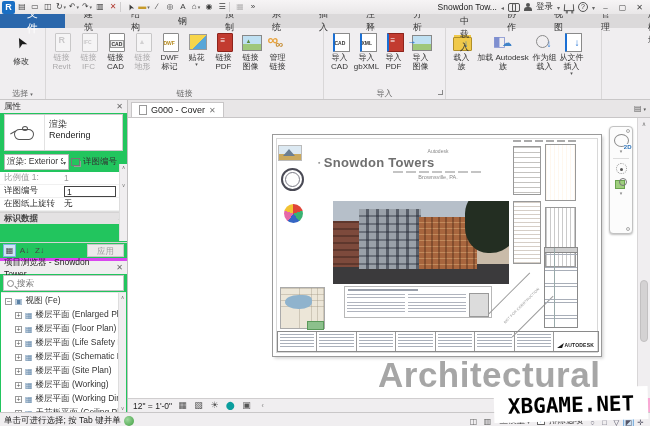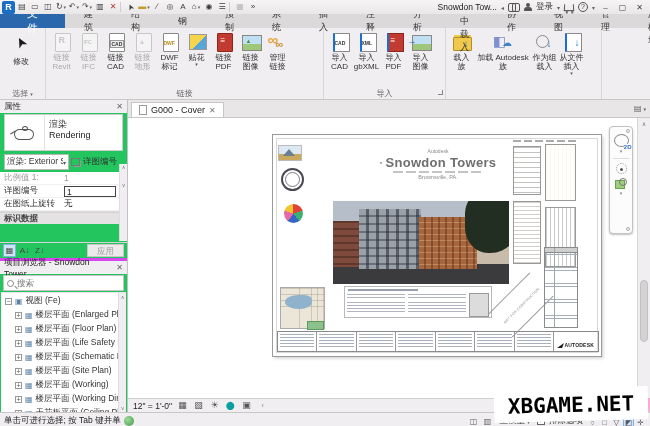--- a/index.html
+++ b/index.html
@@ -146,21 +146,21 @@
 
 .sheet{position:absolute;left:144px;top:16px;width:330px;height:223px;background:#fff;border:1px solid #9a9a9a;box-shadow:1.5px 1.5px 3px rgba(0,0,0,.18)}
 .sheet-inner{position:absolute;inset:3px;border:0.5px solid #d8d8d8}
 .s-abs{position:absolute}
 .s-mountain{left:5px;top:10px;width:24px;height:16px;background:linear-gradient(#dce9f2 0 55%,#caa95e 55%);border:0.5px solid #bbb}
 .s-mountain::after{content:"";position:absolute;left:4px;top:3px;border-left:6px solid transparent;border-right:6px solid transparent;border-bottom:7px solid #6b7f93}
 .s-seal{left:8px;top:33px;width:23px;height:23px;border:2px solid #4a4a55;border-radius:50%}
 .s-seal::after{content:"";position:absolute;inset:2px;border:0.5px solid #7a7a85;border-radius:50%}
 .s-splash{left:11px;top:69px;width:19px;height:19px;background:conic-gradient(#e04438 0 20%,#3bb273 0 40%,#3566c4 0 60%,#e668a7 0 80%,#f2c233 0);border-radius:50%}
 .s-brand{left:65px;top:13px;width:200px;text-align:center;font-size:5px;color:#8a8a8a}
-.s-title{left:45px;top:20px;width:240px;text-align:center;font-size:13px;font-weight:bold;color:#6f6f6f;letter-spacing:.3px}
+.s-title{left:45px;top:20px;width:240px;text-align:left;font-size:13px;font-weight:bold;color:#6f6f6f;letter-spacing:.3px}
 .s-title::before{content:"▪";font-size:7px;color:#9a9a9a;margin-right:3px;vertical-align:2px}
 .s-sub{left:120px;top:36px;width:90px;height:2px;background:repeating-linear-gradient(90deg,#c4c4c4 0 10px,transparent 10px 13px)}
 .s-loc{left:95px;top:39px;width:140px;text-align:center;font-size:5.5px;color:#8a8a8a}
 .s-photo{left:60px;top:66px;width:176px;height:83px;overflow:hidden;background:linear-gradient(#b6bfc9 0 48%,#c9bba9 48% 76%,#3b3a3c 76%)}
 .ph{position:absolute}
 .ph-left{left:0;top:24%;width:16%;height:56%;background:#7d4a3c;background-image:repeating-linear-gradient(rgba(0,0,0,.25) 0 2px,transparent 2px 7px)}
 .ph-mid{left:15%;top:10%;width:35%;height:72%;background:#9aa1a9;background-image:repeating-linear-gradient(90deg,transparent 0 7px,rgba(35,40,52,.55) 7px 10px),repeating-linear-gradient(transparent 0 6px,rgba(35,40,52,.4) 6px 8px)}
 .ph-right{left:49%;top:19%;width:33%;height:63%;background:#a8663e;background-image:repeating-linear-gradient(90deg,transparent 0 5px,rgba(60,30,15,.35) 5px 7px),repeating-linear-gradient(transparent 0 5px,rgba(255,220,160,.3) 5px 6px)}
 .ph-tree{right:-7%;top:-12%;width:32%;height:75%;background:#232e22;border-radius:40% 50% 60% 45%}
 .s-cap{left:240px;top:5px;width:64px;height:2px;background:repeating-linear-gradient(90deg,#aaa 0 8px,transparent 8px 11px)}
@@ -641,20 +641,21 @@
             <div class="s-cell">
                 <div class="lines"></div>
               </div>
             <div class="s-cell logo">
               <span class="s-logo-tri"></span>
               <span class="s-logo-tx">AUTODESK</span>
             </div>
           </div>
         </div>
 
+        <div class="bigtext">Architectural</div>
 
         <div class="navbar">
           <span class="nb-dot tl"></span>
           <div class="nb-wheel"></div>
           <span class="nb-caret">▾</span>
           <div class="nb-sep"></div>
           <div class="nb-orbit"></div>
           <div class="nb-zoom"></div>
           <span class="nb-caret">▾</span>
           <span class="nb-dot bl"></span>

